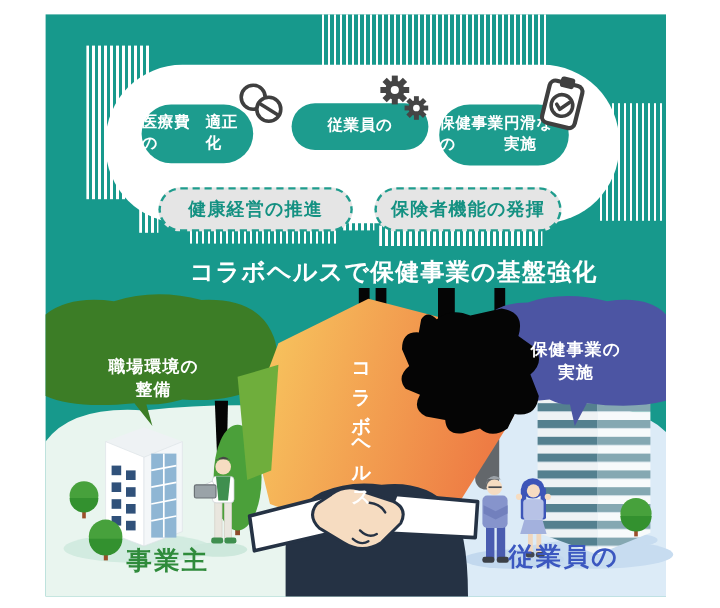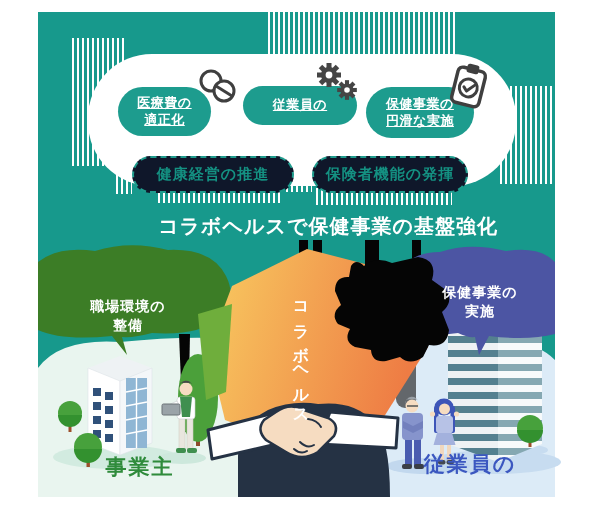--- a/index.html
+++ b/index.html
@@ -3,23 +3,23 @@
 <meta charset="utf-8">
 <style>
   html,body{margin:0;padding:0;background:#ffffff;}
   #stage{position:relative;width:600px;height:507px;background:#ffffff;overflow:hidden;
          font-family:"DejaVu Sans","Liberation Sans",sans-serif;}
   .abs{position:absolute;}
   #panel{left:38px;top:12px;width:517px;height:485px;background:#17998c;}
   .fringe{position:absolute;background:repeating-linear-gradient(90deg,#ffffff 0 2px,rgba(255,255,255,0) 2px 5px);}
   #cloud{left:88px;top:54px;width:428px;height:132px;background:#ffffff;border-radius:64px;}
   .benefit-pill{position:absolute;background:#1d9c8e;border-radius:26px;color:#ffffff;
-        font-weight:700;font-size:13px;line-height:1.3;display:flex;flex-direction:column;
-        align-items:center;justify-content:center;text-align:right;letter-spacing:.5px;text-decoration:underline;}
-  .outcome-pill{position:absolute;background:#0f172a;border:2px dashed #1f9c8d;border-radius:19px;
+        font-weight:700;font-size:13px;line-height:1.3;display:flex;flex-direction:row;
+        align-items:center;justify-content:center;text-align:left;letter-spacing:.5px;}
+  .outcome-pill{position:absolute;background:#e5e5e5;border:2px dashed #1f9c8d;border-radius:19px;
         color:#149182;font-weight:700;font-size:15px;display:flex;align-items:center;
         justify-content:center;letter-spacing:1px;}
   #heading{left:38px;top:213px;width:580px;text-align:center;color:#ffffff;
         font-size:20px;font-weight:700;letter-spacing:1px;}
   .bubble-text{position:absolute;color:#ffffff;font-weight:700;font-size:14px;line-height:1.35;
         text-align:center;letter-spacing:1px;}
   #vertical-label{left:290px;top:292px;writing-mode:vertical-rl;text-orientation:upright;
         color:#ffffff;font-weight:700;font-size:16px;letter-spacing:3px;}
   .entity-label{position:absolute;font-weight:700;font-size:21px;text-align:center;letter-spacing:2px;}
   #employer-label{left:78px;top:453px;width:124px;color:#2f8b3b;text-align:center;}

